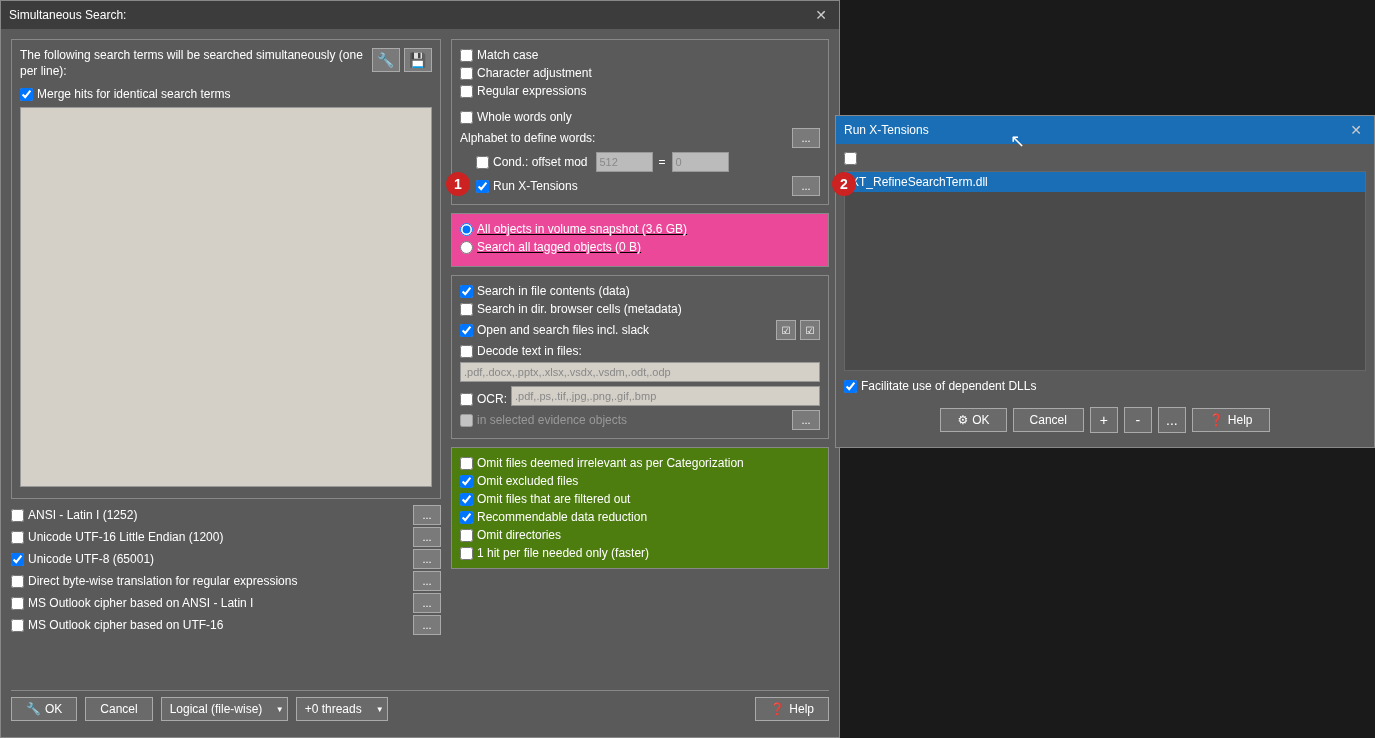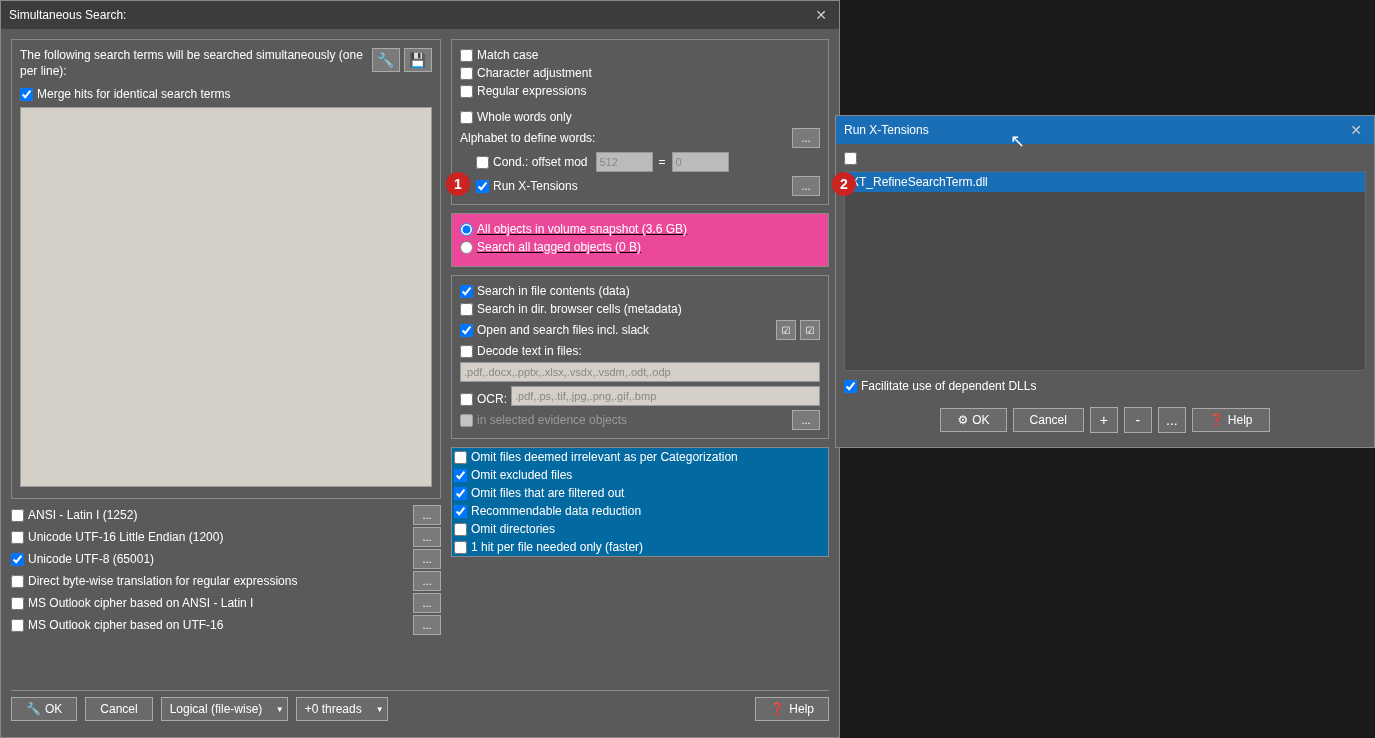--- a/index.html
+++ b/index.html
@@ -271,23 +271,23 @@
       height: 20px;
       background: #d4d0c8;
       border: 1px solid #999;
       font-size: 11px;
       padding: 1px 3px;
       color: #888;
     }
 
     
     .omit-section {
-      background: #0369a1;
+      background: #4d7c0f;
       border: 1px solid #888;
-      padding: 2px;
+      padding: 8px;
     }
 
     
     .bottom-bar {
       display: flex;
       align-items: center;
       gap: 8px;
       padding: 6px 0;
       border-top: 1px solid #888;
     }

